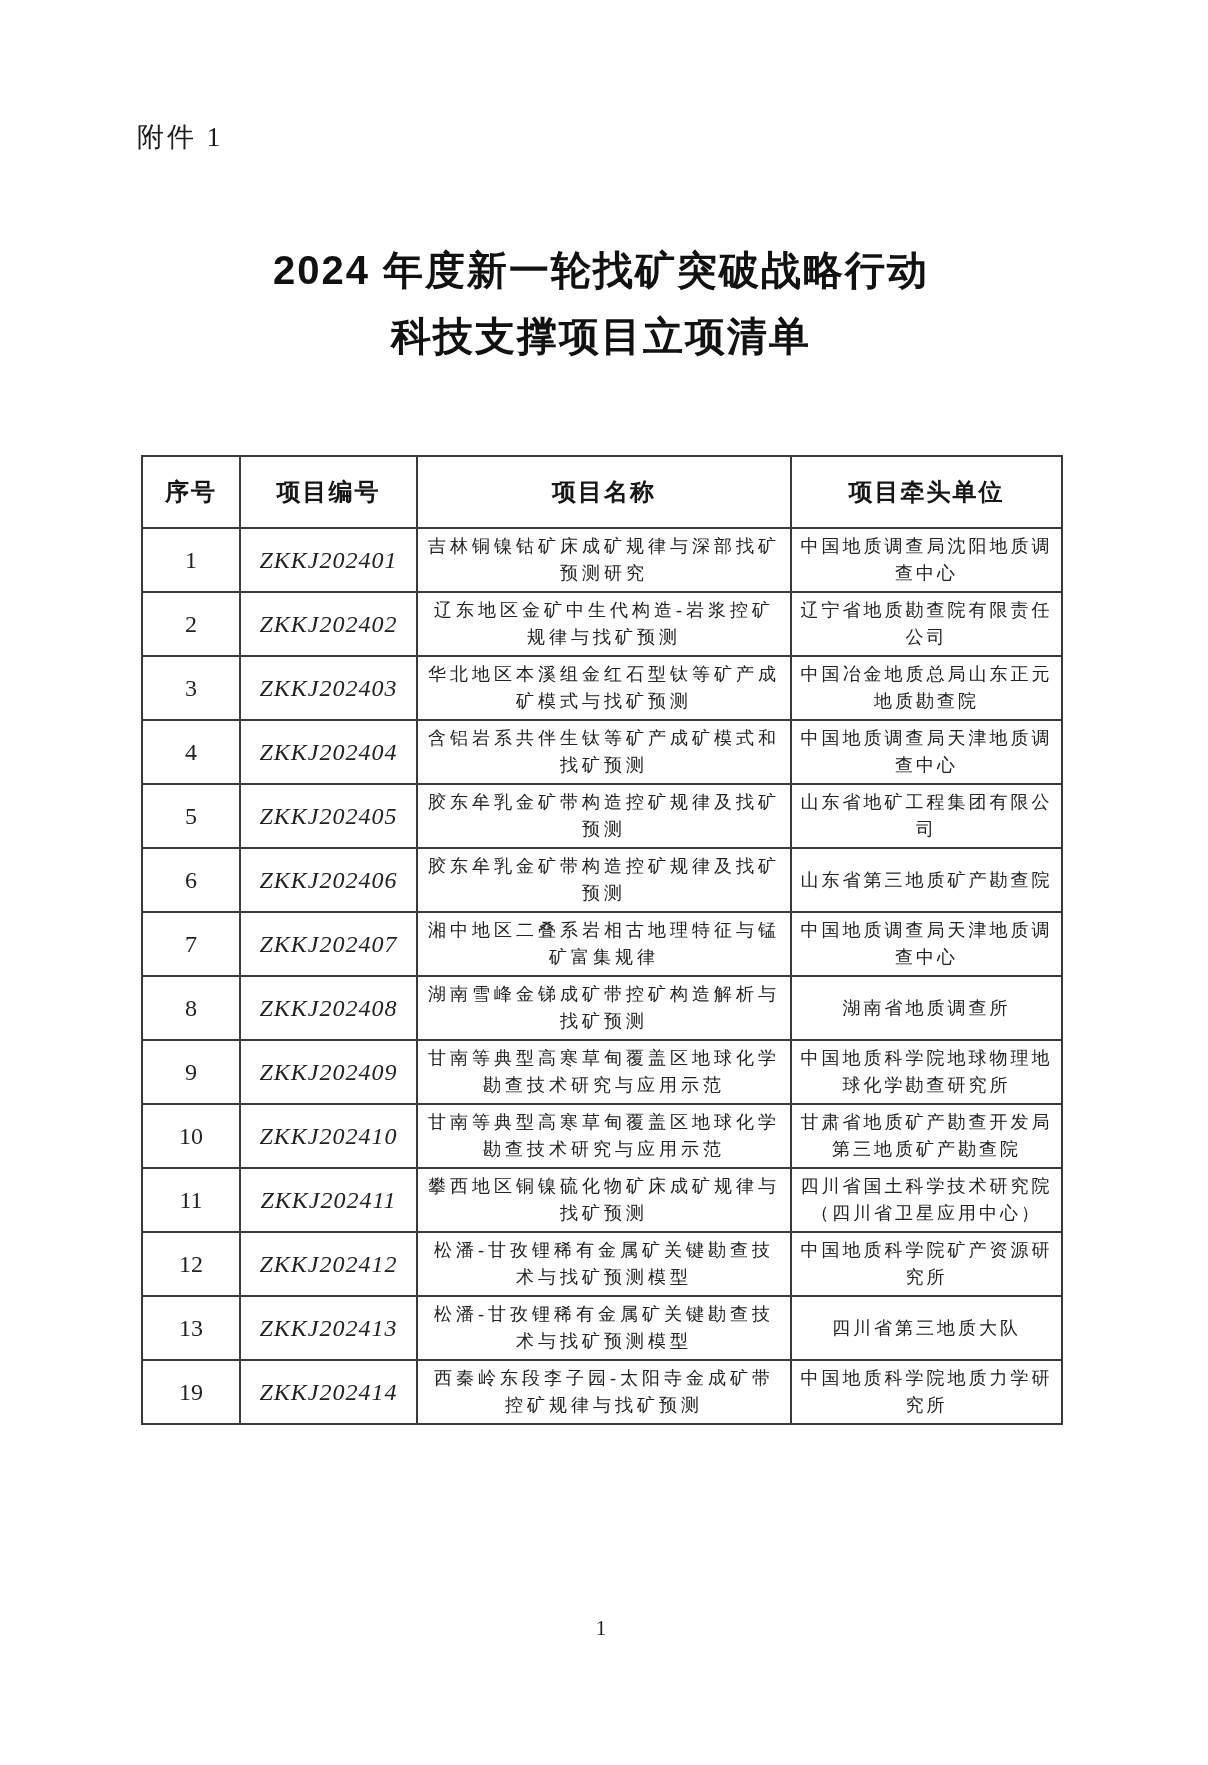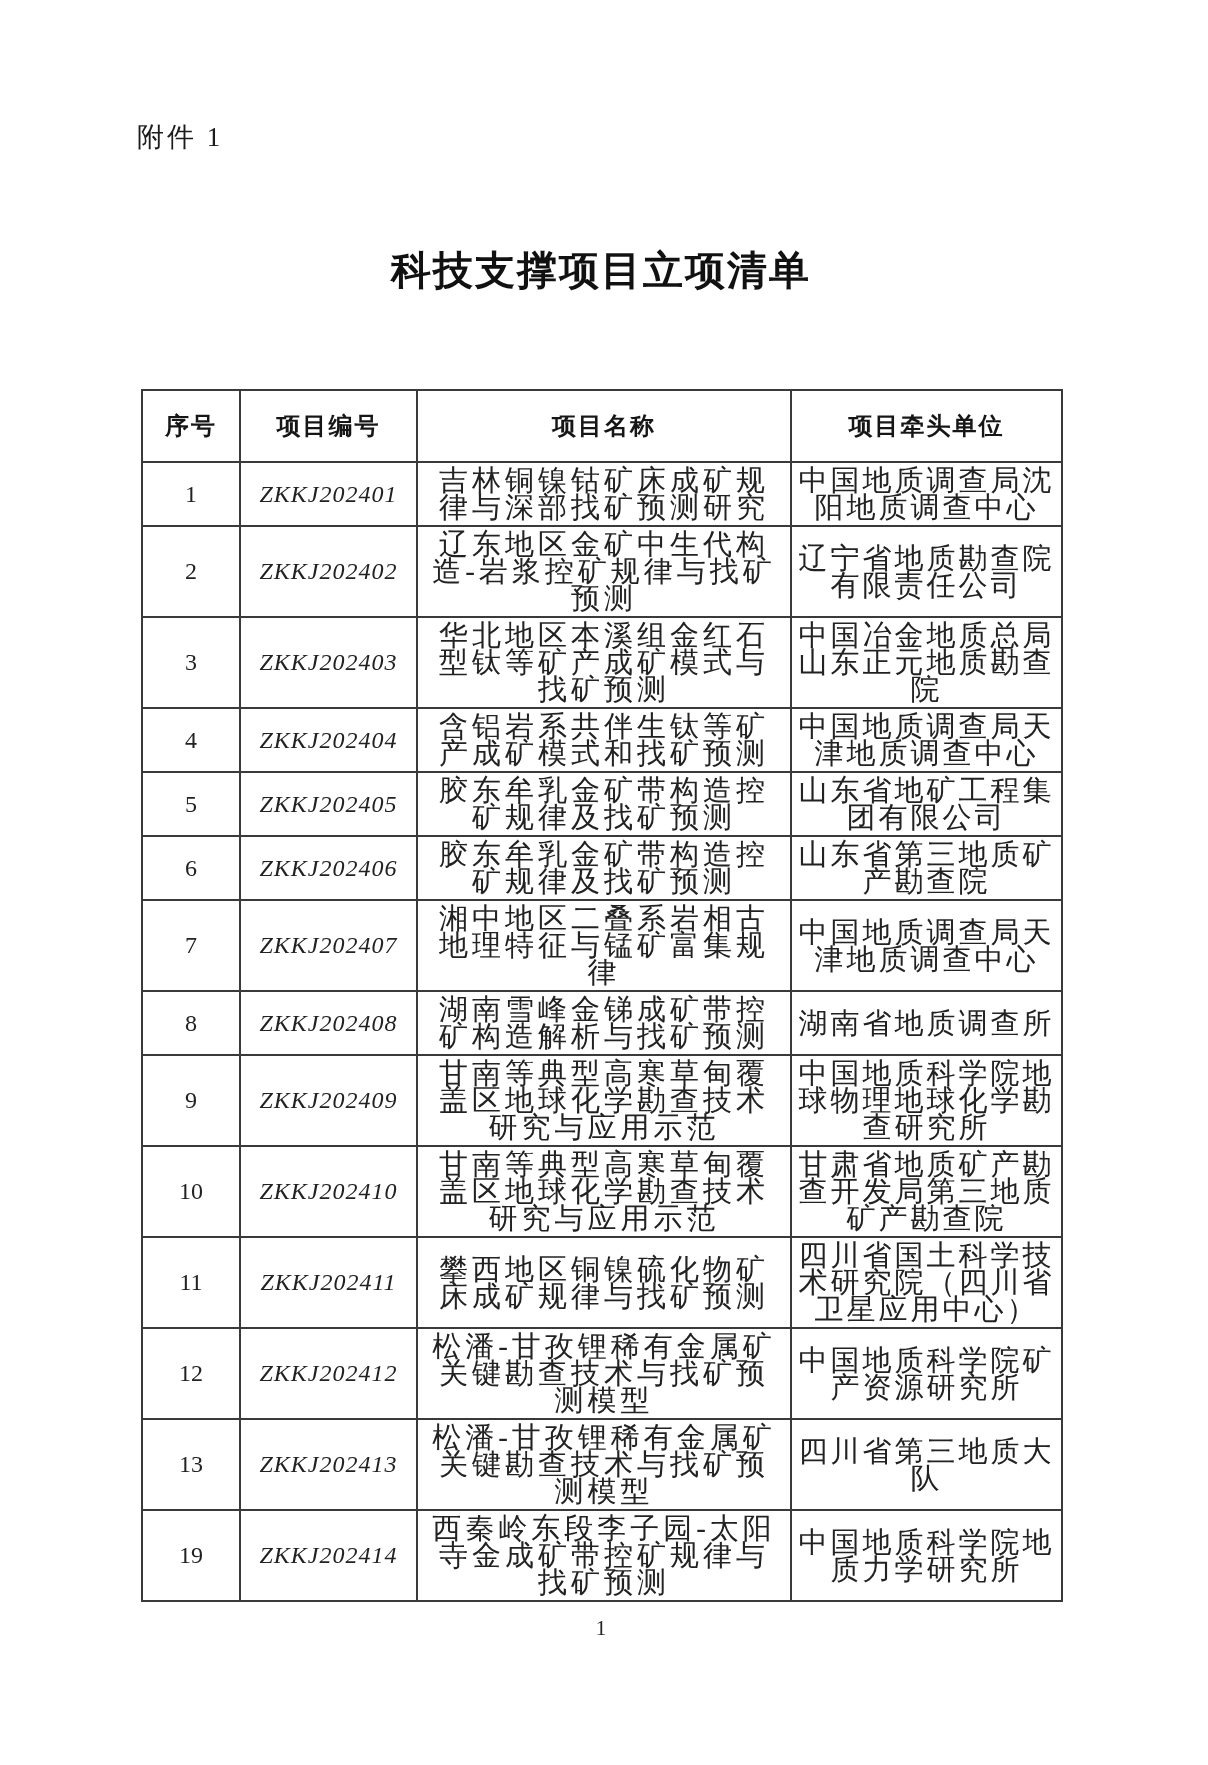--- a/index.html
+++ b/index.html
@@ -54,21 +54,21 @@
   }
   .project-table th {
     height: 62px;
     font-family: "Liberation Sans", "DejaVu Sans", sans-serif;
     font-weight: bold;
     font-size: 24px;
     letter-spacing: 2px;
     color: #161616;
   }
   .project-table td {
-    font-size: 29px;
+    font-size: 18px;
     line-height: 27px;
     color: #222222;
   }
   td.c-no {
     font-family: "Liberation Serif", "DejaVu Serif", serif;
     font-size: 24px;
   }
   td.c-code {
     font-family: "Liberation Serif", "DejaVu Serif", serif;
     font-size: 24px;
@@ -95,20 +95,21 @@
   }
 </style>
 </head>
 <body>
 
 <div class="page">
 
   <div class="attachment-label">附件 1</div>
 
   <div class="doc-title">
+    <div>2024 年度新一轮找矿突破战略行动</div>
     <div>科技支撑项目立项清单</div>
   </div>
 
   <table class="project-table">
     <colgroup>
       <col style="width:98px">
       <col style="width:177px">
       <col style="width:374px">
       <col style="width:271px">
     </colgroup>

